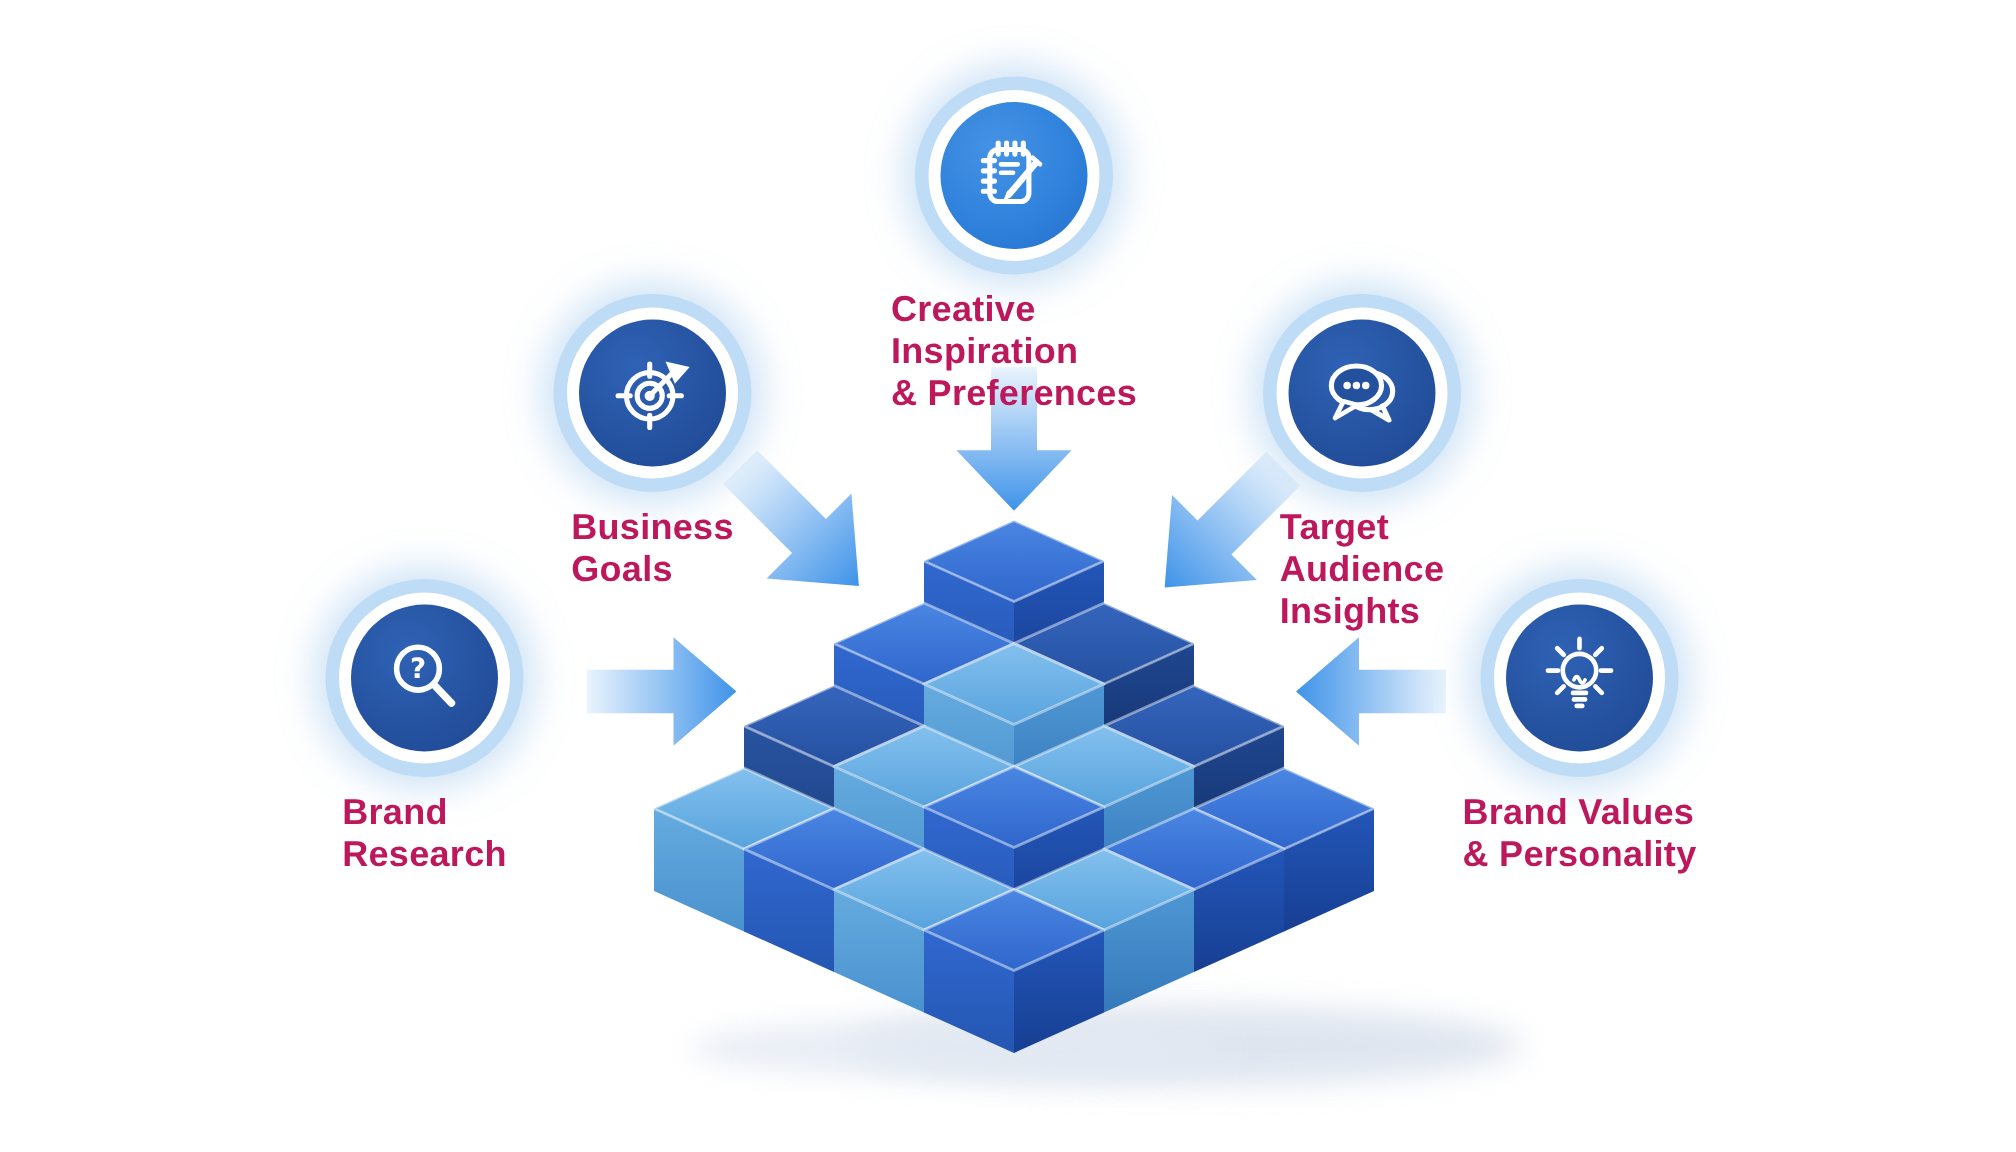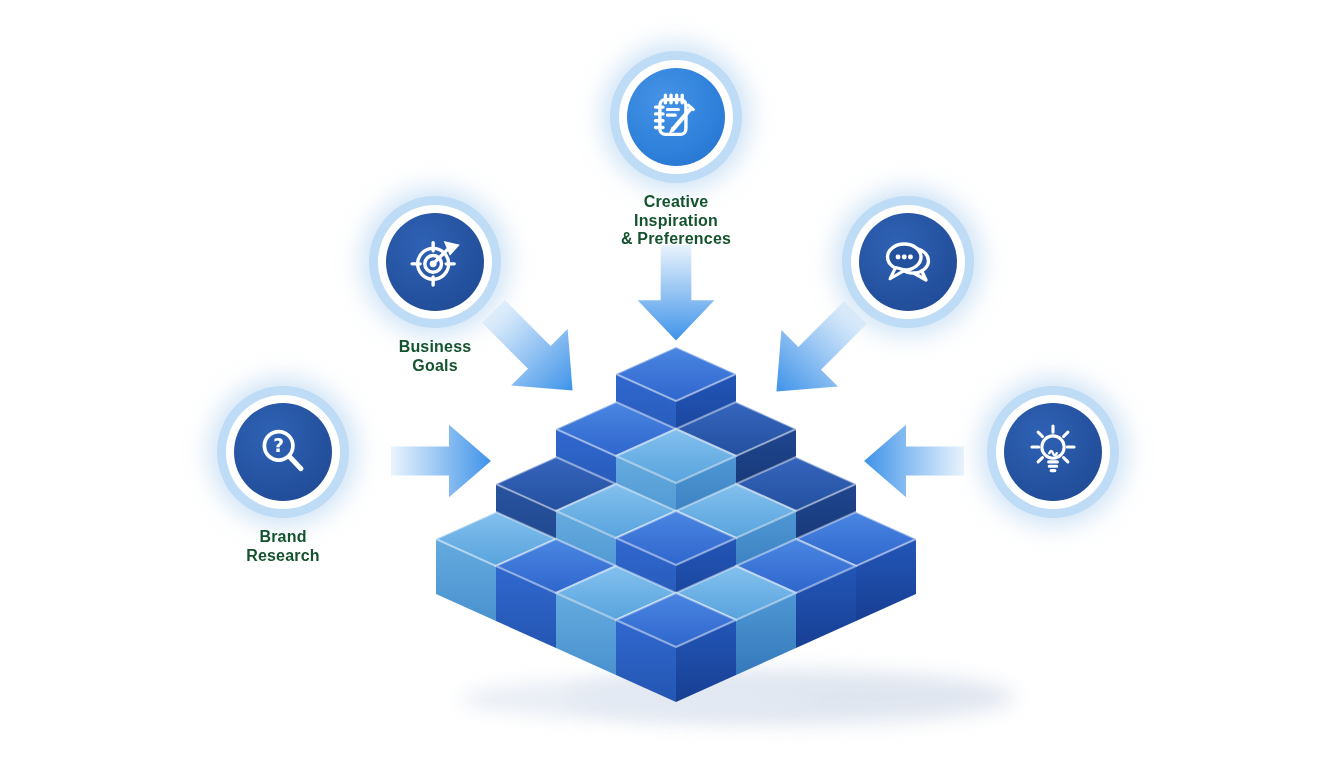--- a/index.html
+++ b/index.html
@@ -26,22 +26,22 @@
   .core{
     width:98px;height:98px;border-radius:50%;background:#24519e;
     background:radial-gradient(circle at 38% 32%, #2f62b5 0%, #24519e 62%, #1d4590 100%);
     display:flex;align-items:center;justify-content:center;
   }
   .node.bright .core{
     background:radial-gradient(circle at 38% 32%, #4593e6 0%, #2e80da 60%, #2470cd 100%);
   }
   .core svg{width:62px;height:62px;display:block;}
   .label{
-    margin-top:10px;text-align:center;color:#14532d;
-    font-size:16px;line-height:1.16;font-weight:bold;
+    margin-top:10px;text-align:left;color:#be185d;
+    font-size:24px;line-height:1.16;font-weight:bold;
     white-space:pre-line;letter-spacing:.2px;
   }
 </style>
 </head>
 <body>
 
 <div class="canvas">
 
   <svg id="pyramid-svg" width="1344" height="768" viewBox="0 0 1344 768">
       <defs>
@@ -267,20 +267,23 @@
           <path d="M72 64 L79 79 L60 68"></path>
           <ellipse cx="44" cy="42" rx="27" ry="21" fill="#24519e"></ellipse>
           <path d="M30 59 L21 77 L45 63 Z" fill="#24519e" stroke-width="5"></path>
           <circle cx="34" cy="42" r="4" fill="#ffffff" stroke="none"></circle>
           <circle cx="44" cy="42" r="4" fill="#ffffff" stroke="none"></circle>
           <circle cx="54" cy="42" r="4" fill="#ffffff" stroke="none"></circle>
         </svg>
       </div>
         </div>
     </div>
+    <div class="label">Target
+Audience
+Insights</div>
   </div>
 
   <div class="node" style="left:183px;top:386px;">
     <div class="halo">
       <div class="gap">
           <div class="core">
         <svg viewBox="0 0 100 100" fill="none" stroke="#ffffff" stroke-width="6" stroke-linecap="round" stroke-linejoin="round">
           <circle cx="43" cy="40" r="23"></circle>
           <path d="M61 58 L79 77" stroke-width="8"></path>
           <text x="43" y="50" text-anchor="middle" font-size="30" font-weight="bold" fill="#ffffff" stroke="none" font-family="'DejaVu Sans',sans-serif">?</text>
@@ -298,15 +301,17 @@
           <div class="core">
         <svg viewBox="0 0 100 100" fill="none" stroke="#ffffff" stroke-width="5" stroke-linecap="round" stroke-linejoin="round">
           <circle cx="50" cy="42" r="18"></circle>
           <path d="M44 52 q3 -7 6 0 q3 7 6 0" stroke-width="4"></path>
           <path d="M43 66 h14 M44 73 h12 M47 80 h6"></path>
           <path d="M50 8 v10 M26 18 l7 7 M74 18 l-7 7 M16 42 h11 M73 42 h11 M26 66 l7 -7 M74 66 l-7 -7"></path>
         </svg>
       </div>
         </div>
     </div>
+    <div class="label">Brand Values
+&amp; Personality</div>
   </div>
 
 </div>
 
 </body></html>

